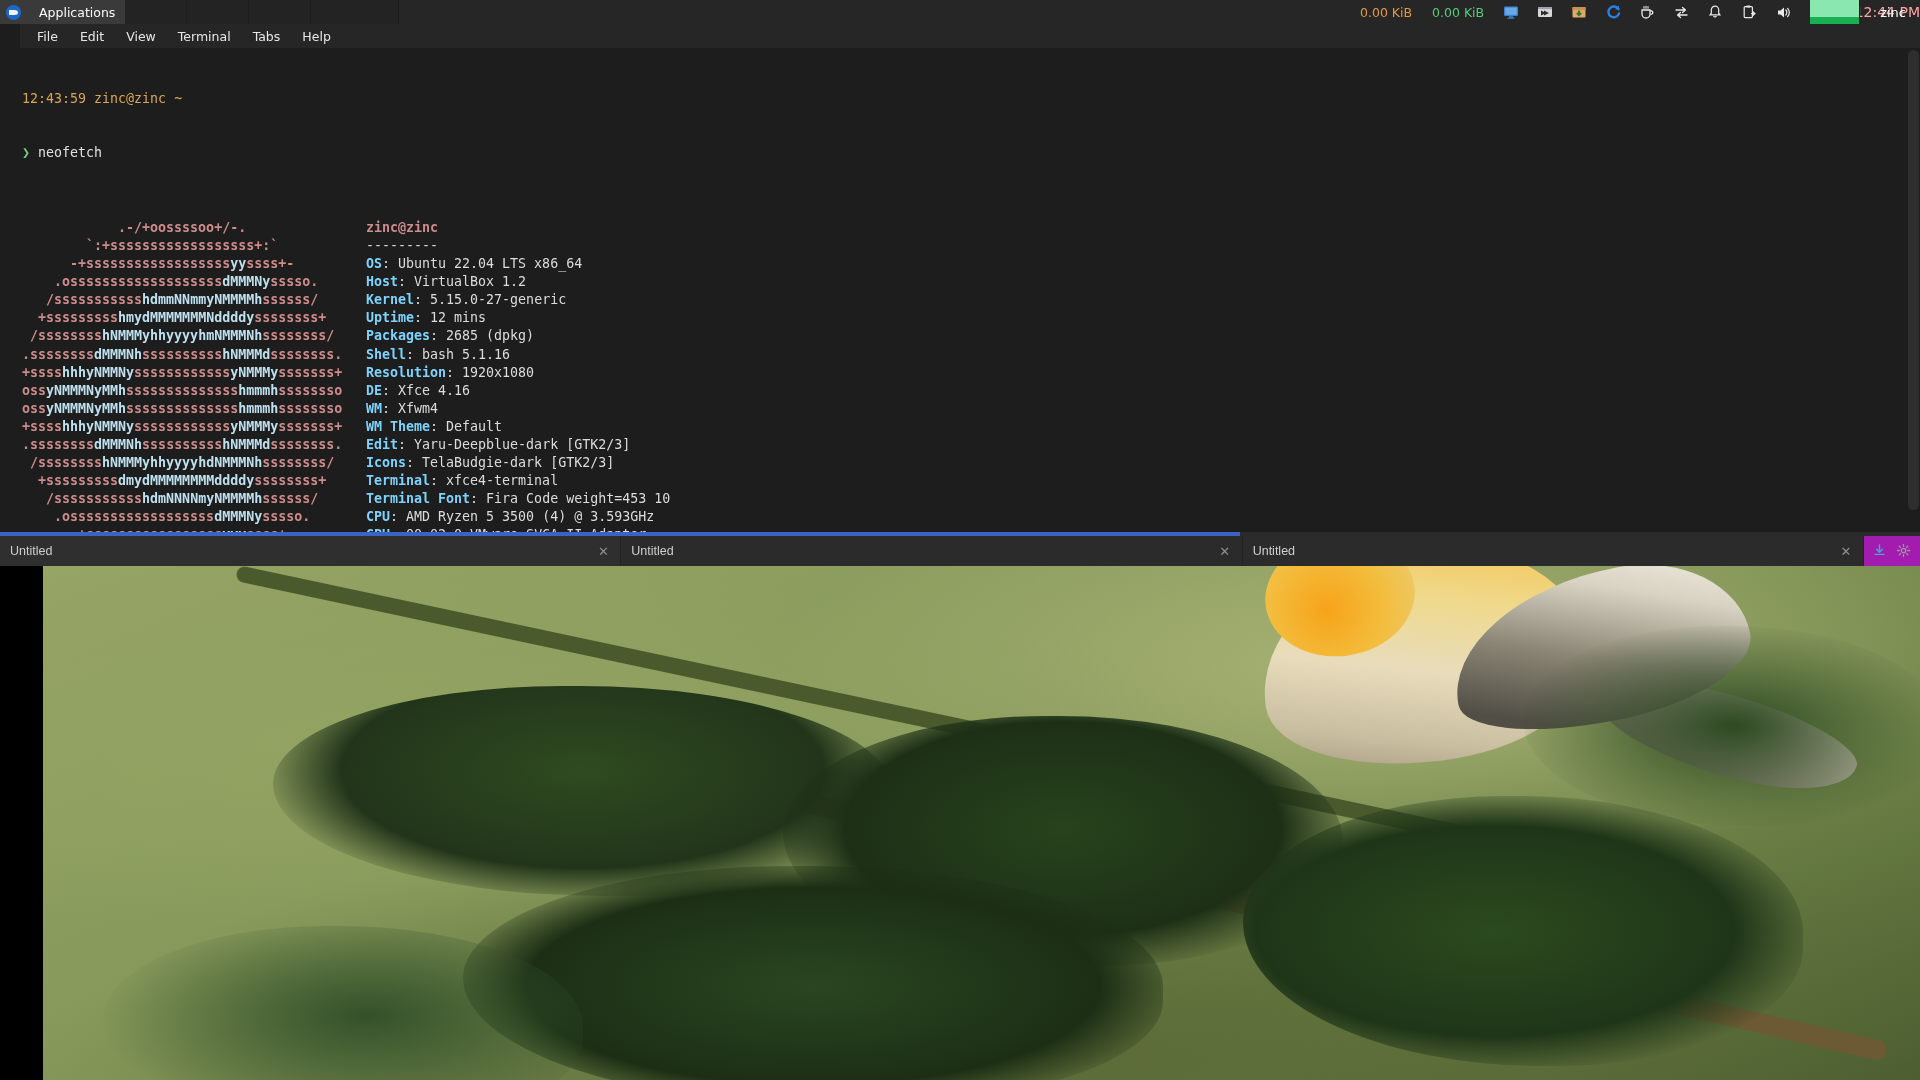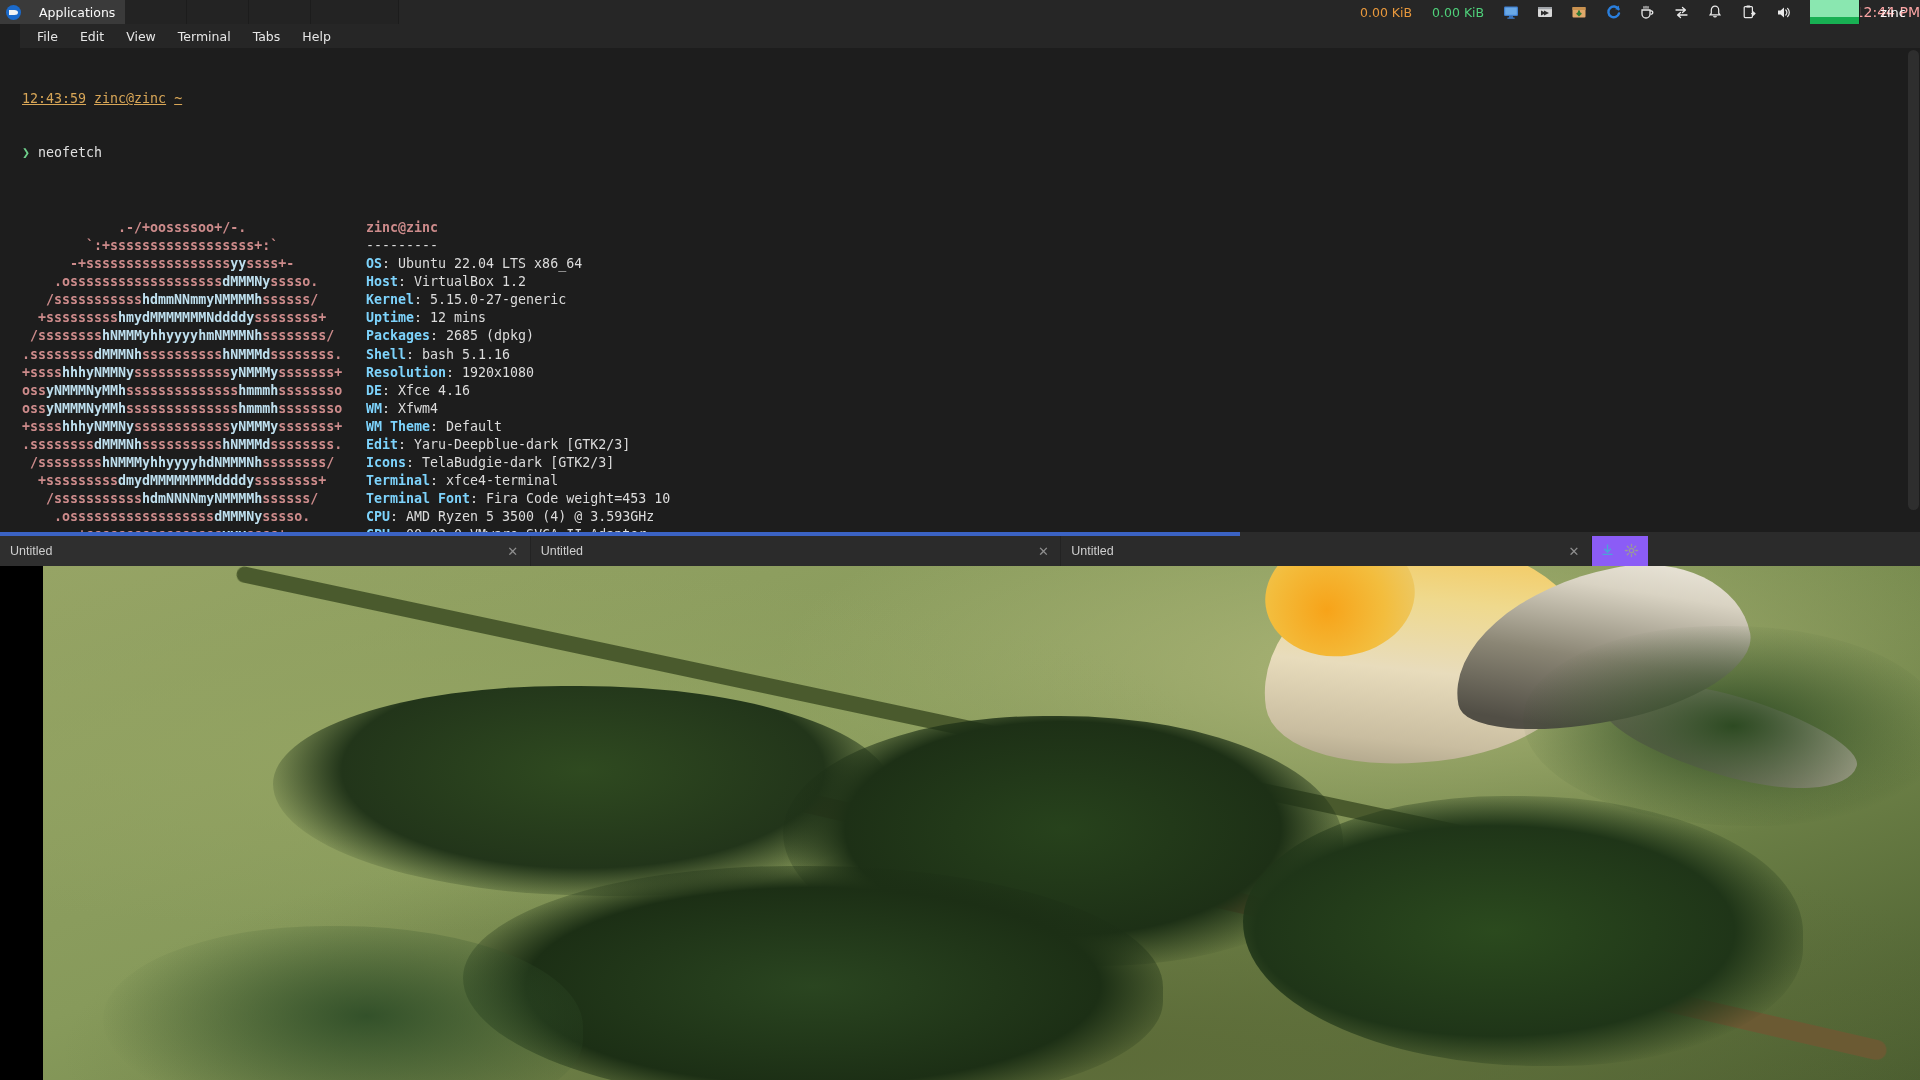--- a/index.html
+++ b/index.html
@@ -87,21 +87,21 @@
     position: relative;
     padding: 6px 0 0 2px;
     font-family: "DejaVu Sans Mono", monospace;
     font-size: 13.3px;
     line-height: 18.1px;
     white-space: pre;
     color: #d6d6d6;
     height: 484px; overflow: hidden;
   }
   .prompt-line { color: #d8a657; }
-  .prompt-user { color: #d8a657; text-decoration: underline; }
+  .prompt-user { color: #d8a657; }
   .chev { color: #6fd08c; }
   .cmd { color: #e0e0e0; }
 
   .fetch {
     position: relative; margin-top: 2px;
     display: block;
   }
   .ascii {
     position: absolute; left: 0; top: 0;
     color: #cd8b8b; font-family: "DejaVu Sans Mono", monospace;
@@ -134,23 +134,23 @@
     position: absolute; top: 532px; left: 0;
     width: 1920px; height: 548px;
     background: #2b2b2b;
   }
   .viewer-accent {
     position: absolute; top: 0; left: 0;
     width: 1240px; height: 4px; background: #3b63c4;
   }
   .tabbar {
     position: absolute; top: 4px; left: 0;
-    width: 1648px; height: 30px;
+    width: 1920px; height: 30px;
     display: flex; align-items: flex-start;
-    background: #8b5cf6;
+    background: #a21caf;
     font-family: "Liberation Sans", sans-serif;
   }
   .vtab {
     position: relative; display: flex; align-items: center;
     height: 30px; padding: 0 10px 0 10px;
     color: #cfcfcf; font-size: 12.5px;
     border-right: 1px solid #232323;
   }
   .vtab .tt { flex: 1; }
   .vtab .x {

